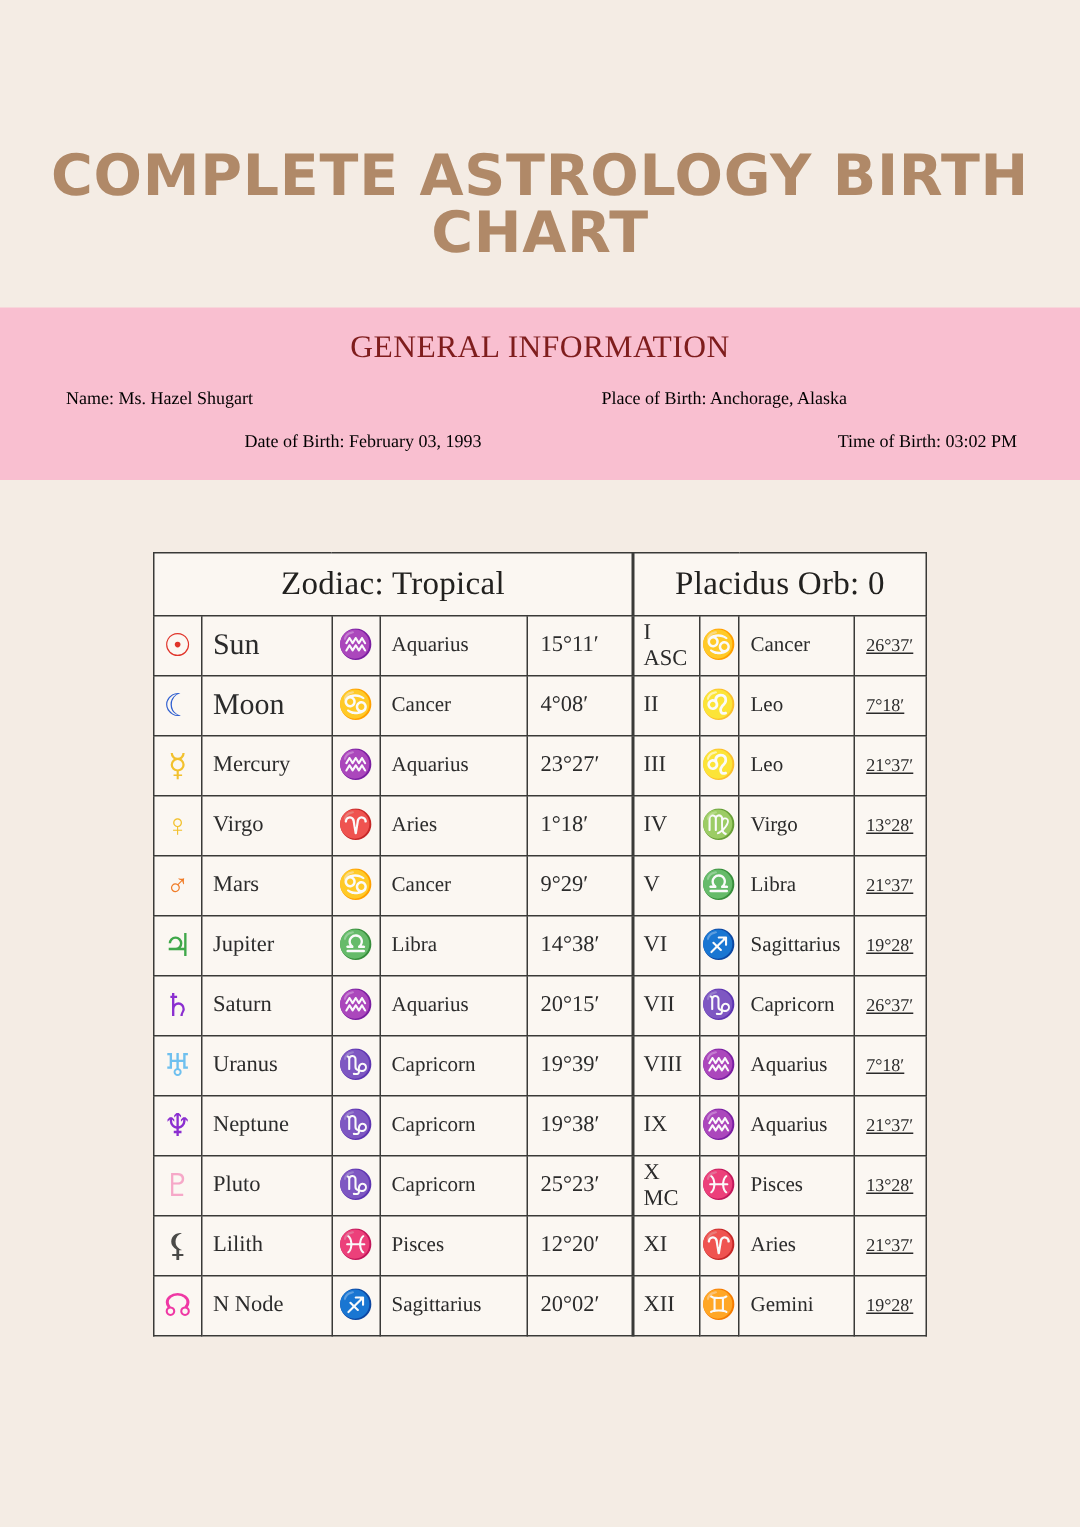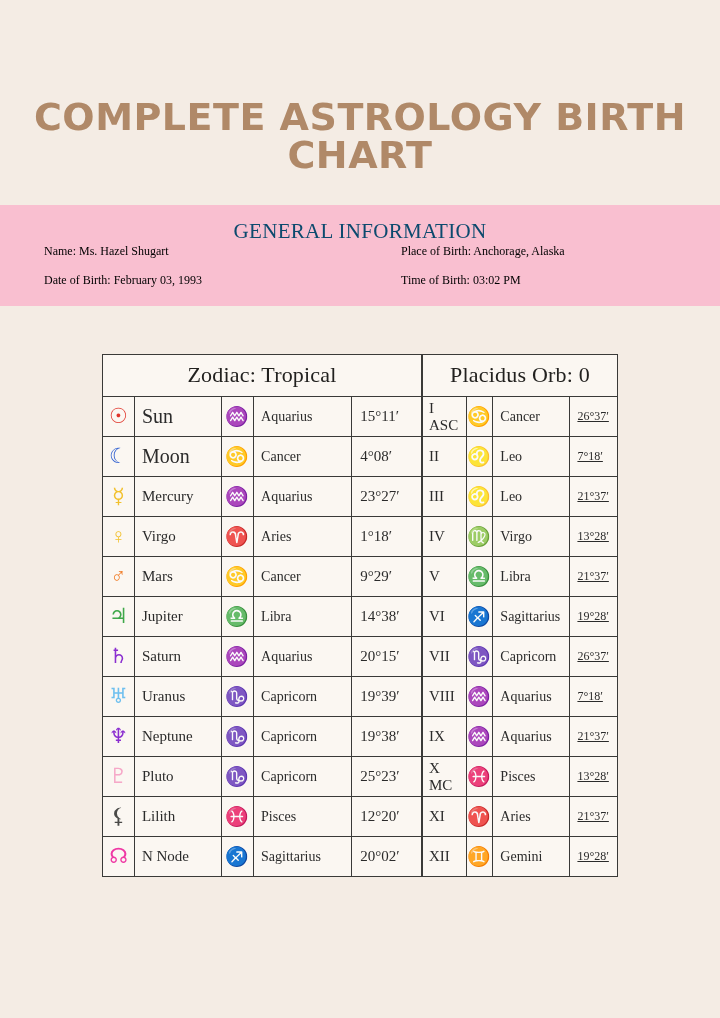--- a/index.html
+++ b/index.html
@@ -40,40 +40,41 @@
     margin-top: 31px;
     background: #f9bfd0;
     padding: 14px 0 18px 0;
     width: 100%;
     box-sizing: border-box;
   }
   .general-heading {
     text-align: center;
     font-size: 21px;
     letter-spacing: 0.3px;
-    color: #0c4a6e;
+    color: #7f1d1d;
+    margin-bottom: 14px;
   }
   .general-grid {
     display: flex;
     padding: 0 42px 0 44px;
     box-sizing: border-box;
   }
   .gen-col {
     flex: 1;
   }
   .gen-col.right {
     padding-left: 80px;
   }
   .gen-line {
     font-size: 12px;
     color: #000000;
     margin-bottom: 14px;
     white-space: nowrap;
   }
-  .gen-line:last-child { margin-bottom: 0; }
+  .gen-line:last-child { margin-bottom: 0; text-align: right; }
 
   
   .tables-wrap {
     display: flex;
     justify-content: center;
     margin-top: 48px;
     gap: 0px;
   }
 
   table {

